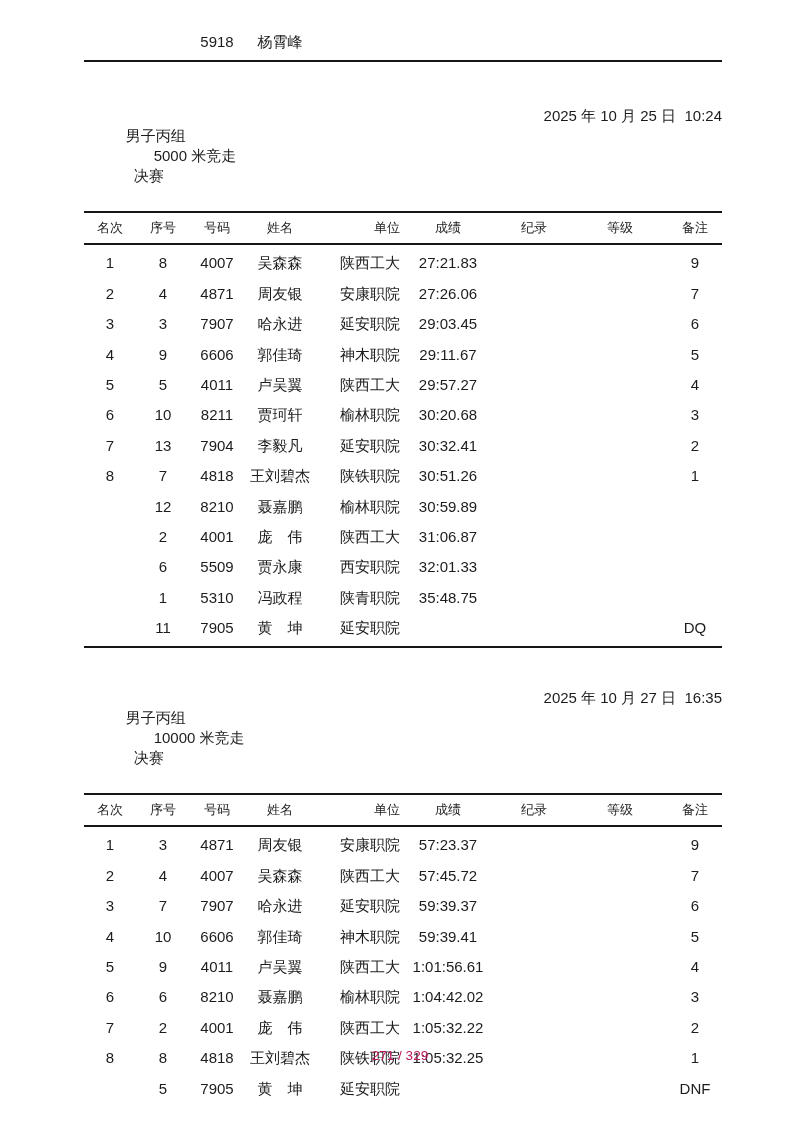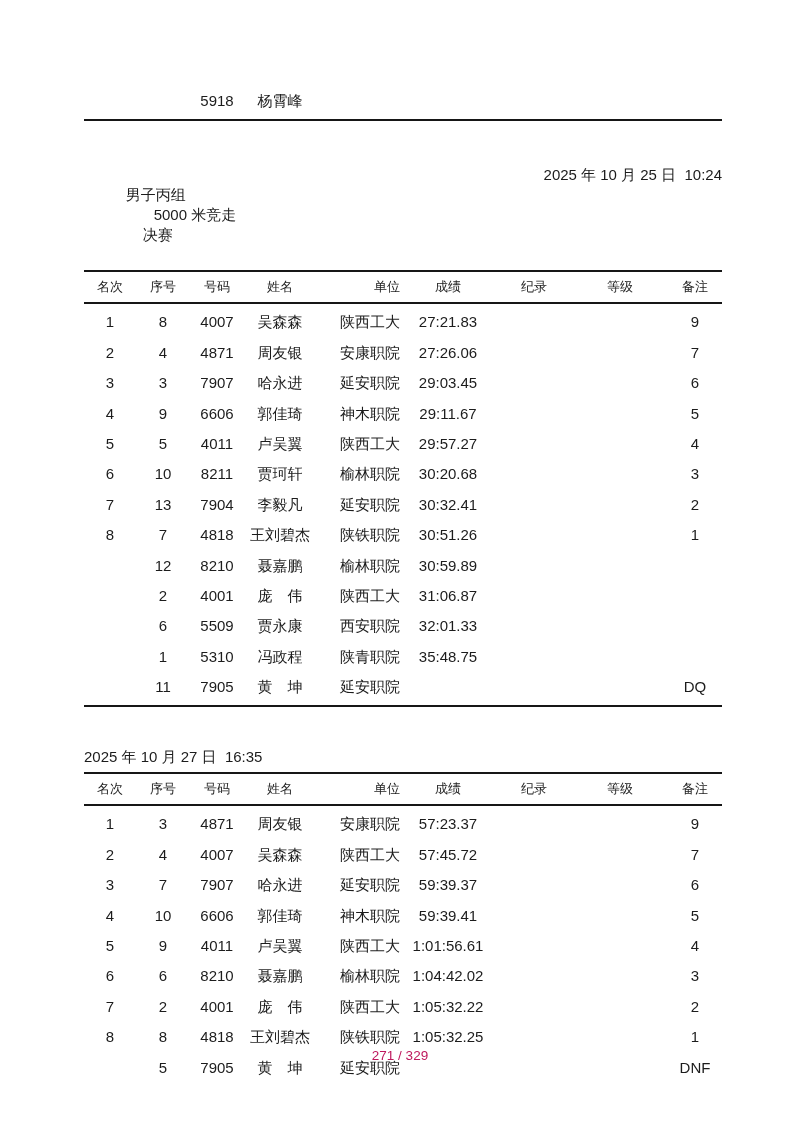--- a/index.html
+++ b/index.html
@@ -34,41 +34,41 @@
   .c-bib    { width: 54px; }
   .c-name   { width: 72px; }
   .c-team   { width: 84px; text-align: right; }
   .c-result { width: 96px; }
   .c-record { width: 76px; }
   .c-grade  { width: 96px; }
   .c-note   { width: 54px; }
 
   
   .carryover {
-    margin-top: 86px;
+    margin-top: 27px;
     padding-bottom: 3px;
     border-bottom: 2.5px solid #161616;
   }
 
   
   .result-section { }
   .sec-5000  { margin-top: 44px; }
   .sec-10000 { margin-top: 40px; }
 
   .section-title {
     display: flex;
     justify-content: space-between;
     align-items: baseline;
     font-size: 15px;
     line-height: 20px;
     margin-bottom: 5px;
     white-space: pre;
   }
   .title-left .event-label { margin-left: 28px; }
-  .title-left .round-label { margin-left: 17px; }
+  .title-left .round-label { margin-left: 8px; }
   .title-right { white-space: pre; }
 
   .thead {
     display: flex;
     align-items: center;
     height: 30px;
     border-top: 2.5px solid #161616;
     border-bottom: 2.5px solid #161616;
     font-size: 13px;
   }
@@ -286,20 +286,25 @@
             <span class="c c-result"></span>
             <span class="c c-record"></span>
             <span class="c c-grade"></span>
             <span class="c c-note">DQ</span>
           </div>
         </div>
     </section>
 
     <section class="result-section sec-10000">
       <div class="section-title">
+        <div class="title-left">
+          <span class="group-label">男子丙组</span>
+          <span class="event-label">10000 米竞走</span>
+          <span class="round-label">决赛</span>
+        </div>
         <div class="title-right">2025 年 10 月 27 日  16:35</div>
       </div>
       <div class="thead">
         <span class="c c-rank">名次</span>
         <span class="c c-order">序号</span>
         <span class="c c-bib">号码</span>
         <span class="c c-name">姓名</span>
         <span class="c c-team">单位</span>
         <span class="c c-result">成绩</span>
         <span class="c c-record">纪录</span>

